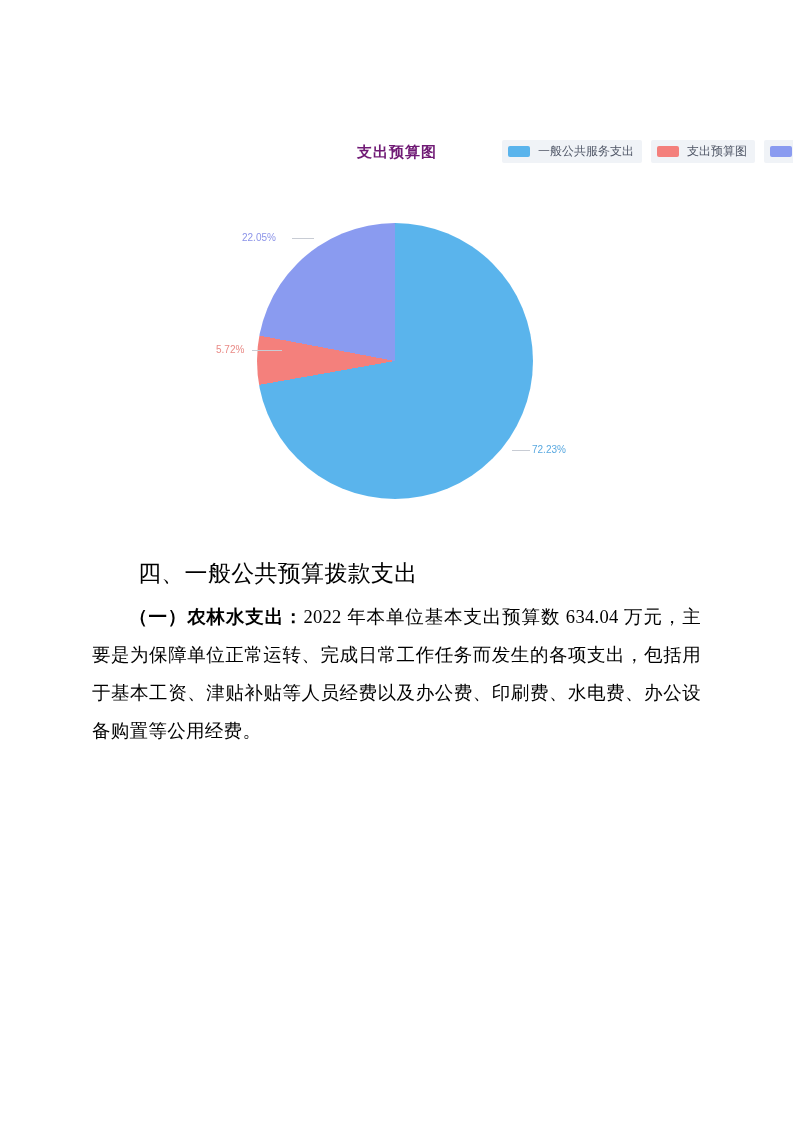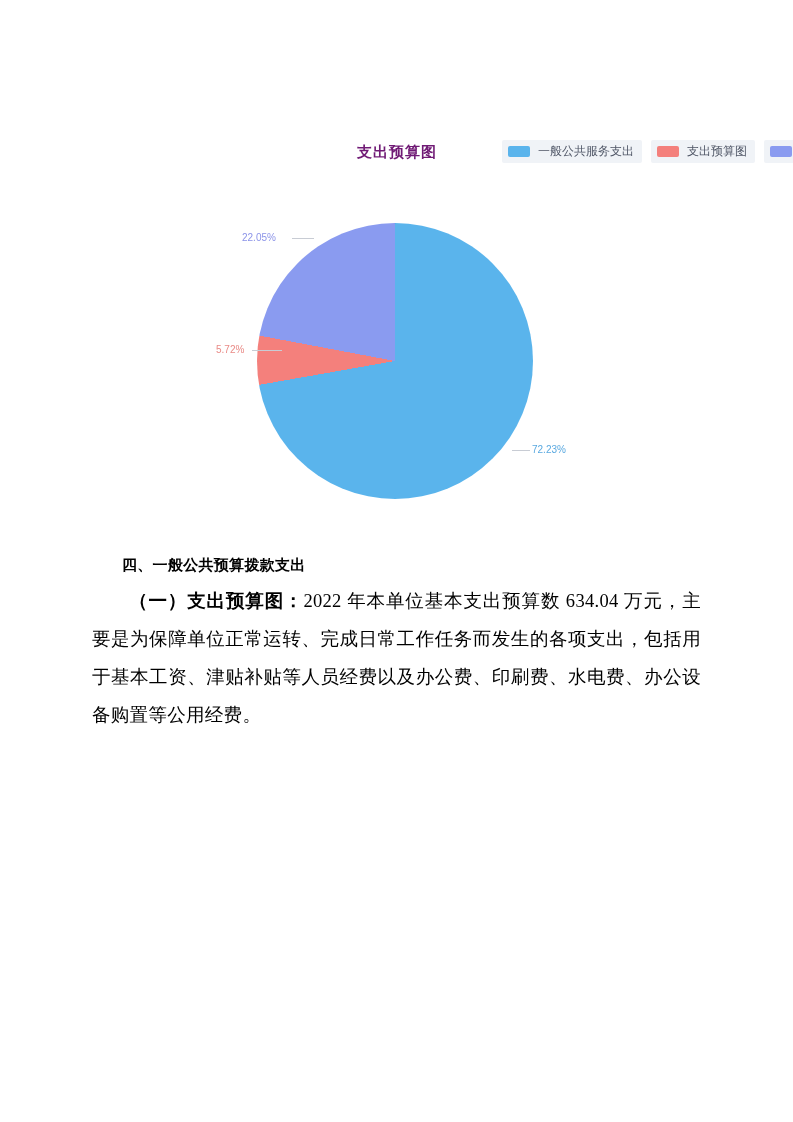--- a/index.html
+++ b/index.html
@@ -106,24 +106,24 @@
   
   .body-text {
     margin-top: 20px;
     font-size: 18.5px;
     line-height: 2.05;
     text-align: justify;
     text-justify: inter-ideograph;
     letter-spacing: 0.3px;
   }
   .heading {
-    font-weight: bold;
+    font-weight: normal;
     text-indent: 2em;
     margin: 0 0 2px 0;
-    font-size: 15px;
+    font-size: 23px;
     line-height: 2.05;
   }
   p.para {
     margin: 0;
     text-indent: 2em;
   }
   .bold {
     font-weight: bold;
   }
 </style>
@@ -163,18 +163,18 @@
     <div class="pct pct-b">5.72%</div>
     <div class="pct pct-c">22.05%</div>
   </div>
 
   <div class="body-text">
 
     <div class="heading">四、一般公共预算拨款支出</div>
 
 
     <p class="para">
-      <span class="bold">（一）支出预算图：</span><span>2022 年本单位基本支出预算数 634.04 万元，主要是为保障单位正常运转、完成日常工作任务而发生的各项支出，包括用于基本工资、津贴补贴等人员经费以及办公费、印刷费、水电费、办公设备购置等公用经费。</span>
+      <span class="bold">（一）农林水支出：</span><span>2022 年本单位基本支出预算数 634.04 万元，主要是为保障单位正常运转、完成日常工作任务而发生的各项支出，包括用于基本工资、津贴补贴等人员经费以及办公费、印刷费、水电费、办公设备购置等公用经费。</span>
     </p>
 
 
   </div>
 </div>
 
 </body></html>

